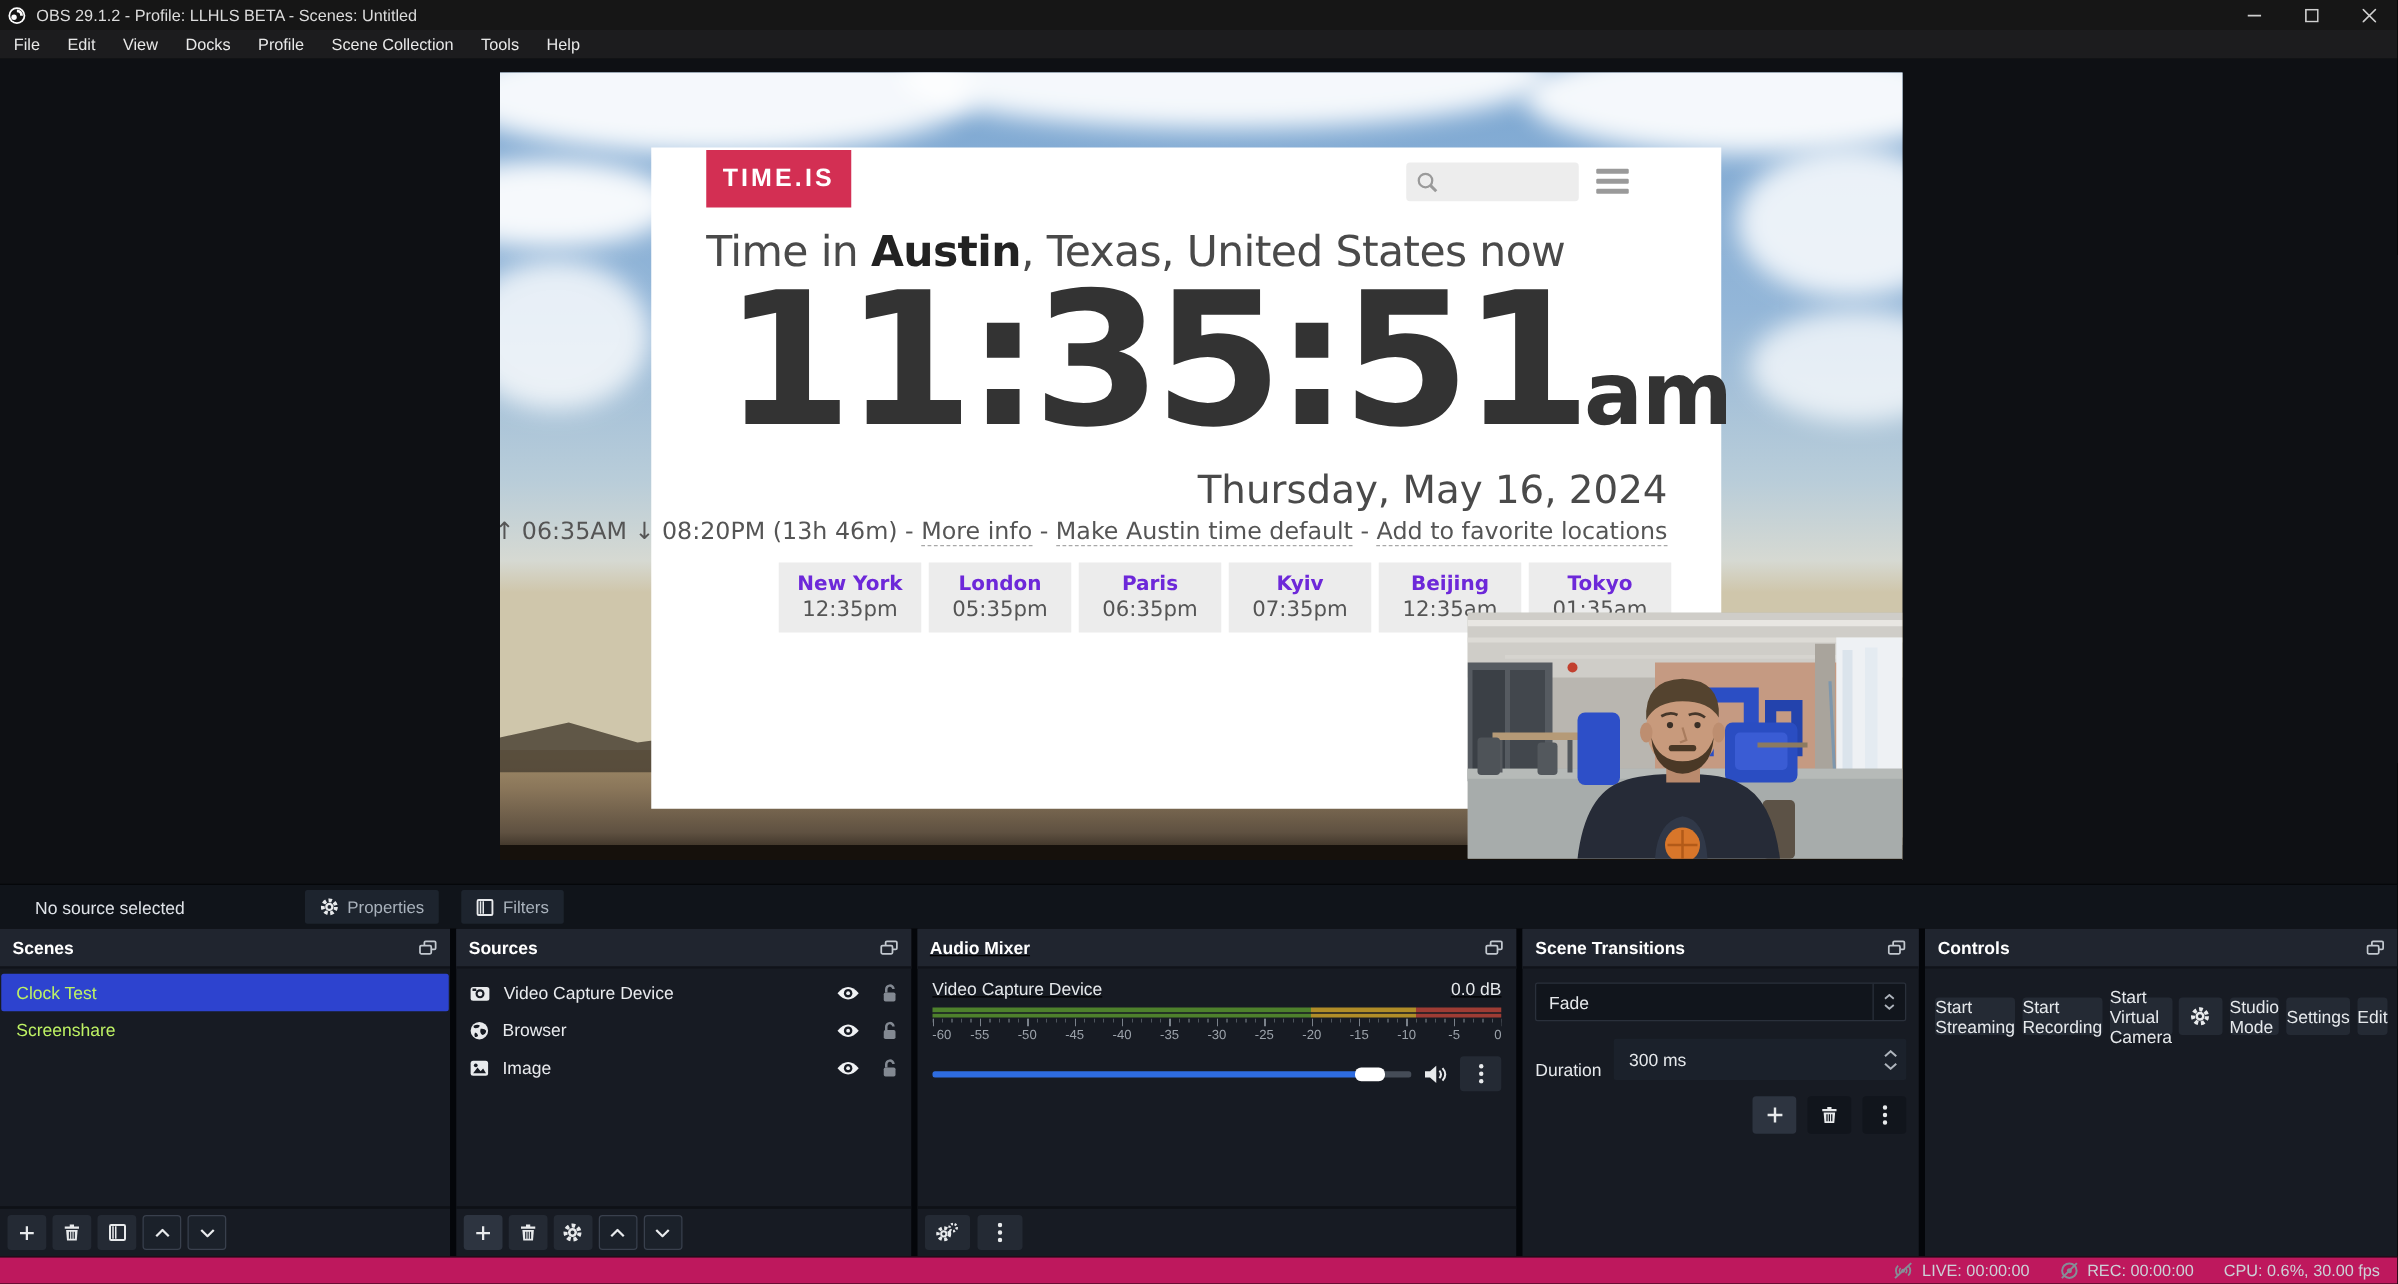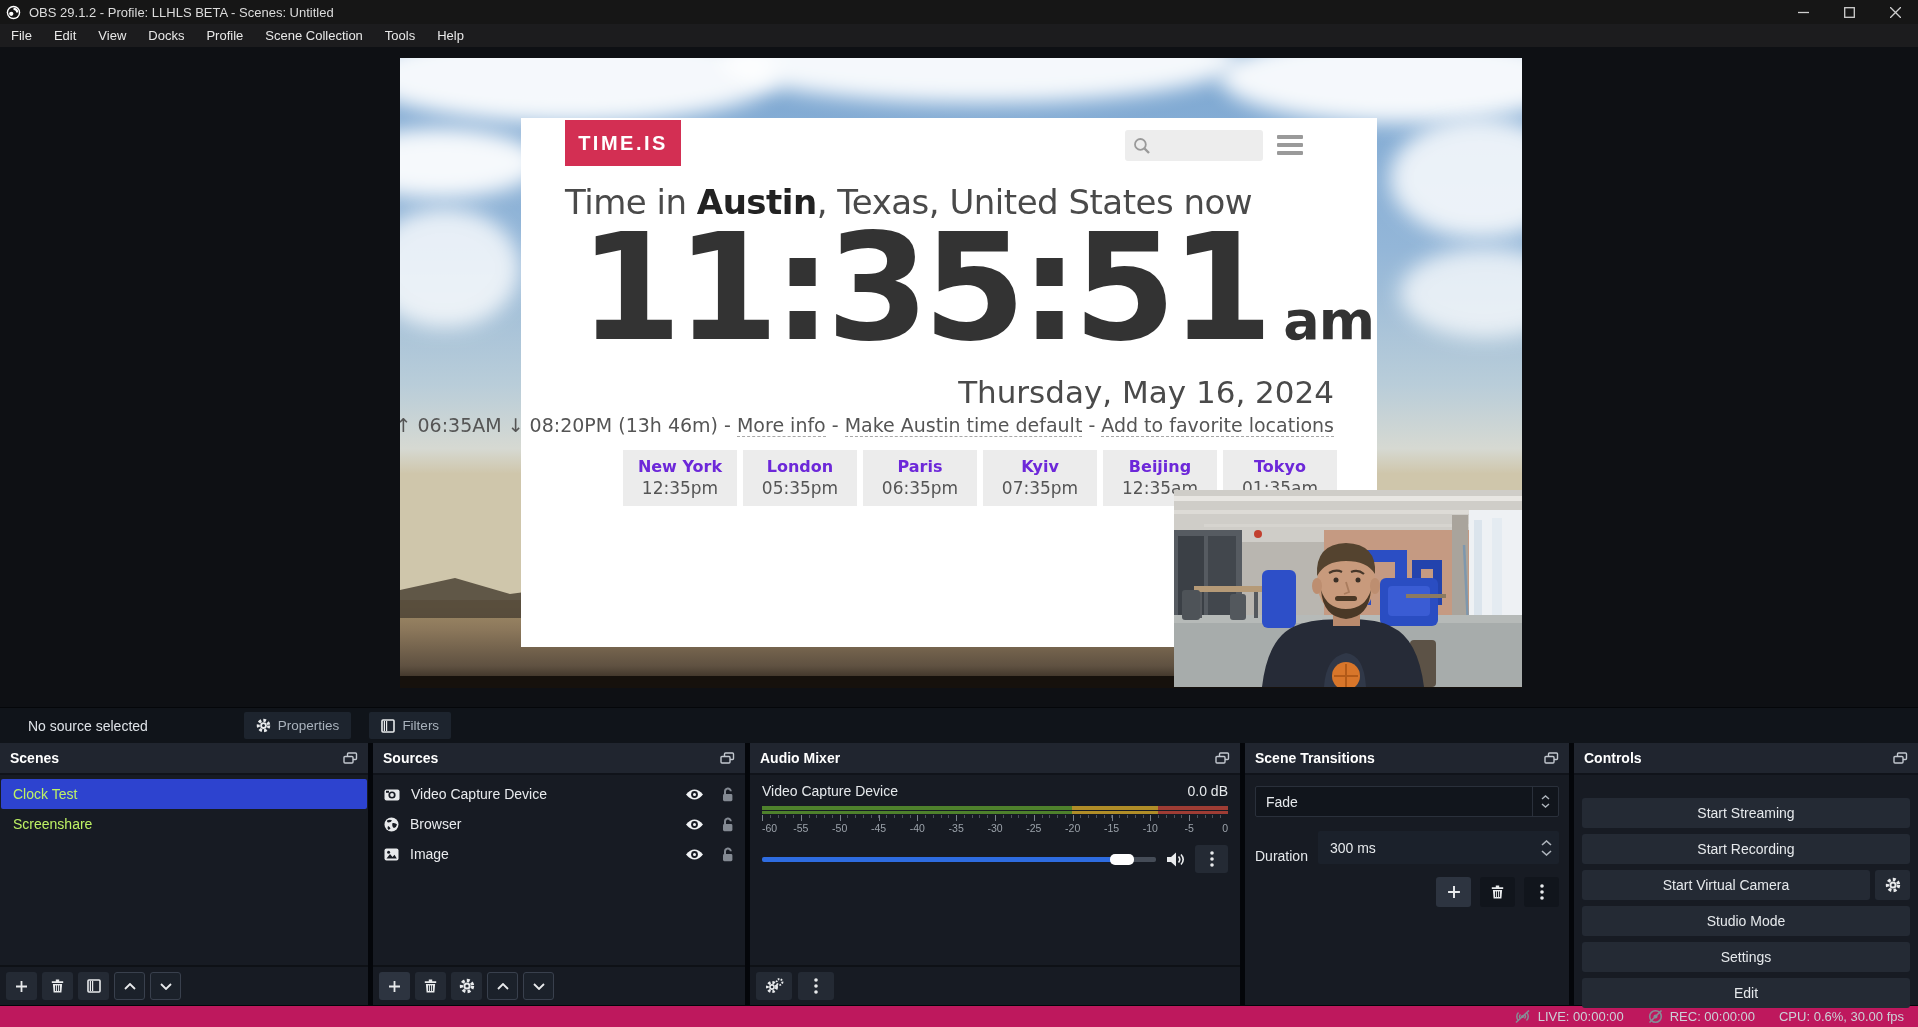--- a/index.html
+++ b/index.html
@@ -26,21 +26,21 @@
 
   
   .browser { position:absolute; left:121px; top:60px; width:856px; height:529px; background:#ffffff; }
   .ti-logo { position:absolute; left:44px; top:2px; width:116px; height:46px; display:flex; align-items:center; justify-content:center; color:#fff; font-size:20px; font-weight:bold; letter-spacing:2.5px; }
   .ti-search { position:absolute; left:604px; top:12px; width:138px; height:31px; background:#ededed; border-radius:3px; display:flex; align-items:center; padding-left:8px; }
   .ti-burger { position:absolute; left:756px; top:17px; width:26px; }
   .ti-burger div { height:4px; background:#9a9a9a; border-radius:1px; margin-bottom:4px; }
   .ti-heading { position:absolute; left:44px; top:64px; font-size:34px; color:#4a4a4a; font-family:"DejaVu Sans", sans-serif; letter-spacing:-0.5px; }
   .ti-heading b { color:#222; font-weight:800; }
   .ti-clock { position:absolute; left:58px; top:96px; font-size:148px; line-height:1; font-weight:bold; color:#333; font-family:"DejaVu Sans", sans-serif; letter-spacing:-6px; }
-  .ti-clock .ampm { font-size:54px; letter-spacing:-1px; margin-left:16px; }
+  .ti-clock .ampm { font-size:70px; letter-spacing:-1px; margin-left:0; }
   .ti-date { position:absolute; right:43px; top:256px; font-size:31px; color:#4a4a4a; font-family:"DejaVu Sans", sans-serif; }
   .ti-sun { position:absolute; right:43px; top:296px; font-size:19px; color:#555; font-family:"DejaVu Sans", sans-serif; white-space:nowrap; }
   .ti-sun .lnk { border-bottom:1px dashed #a8a8a8; }
   .ti-cities { position:absolute; left:102px; top:332px; display:flex; gap:6px; }
   .city-box { width:114px; background:#ececec; text-align:center; padding:7px 0 8px 0; }
   .city-name { font-size:16px; font-weight:bold; color:#6d28d9; font-family:"DejaVu Sans", sans-serif; }
   .city-time { font-size:17px; color:#555; font-family:"DejaVu Sans", sans-serif; margin-top:2px; }
 
   .webcam { position:absolute; right:0; bottom:1px; width:348px; height:197px; }
   .webcam svg { display:block; }
@@ -53,21 +53,21 @@
   
   .docks { height:262px; display:flex; gap:5px; background:#04060a; }
   .panel { background:#171b23; display:flex; flex-direction:column; }
   .panel-header { height:32px; background:#20252f; display:flex; align-items:center; justify-content:space-between; padding:0 10px; font-weight:bold; font-size:14px; color:#fff; border-bottom:2px solid #10131a; flex:none; }
   .panel-toolbar { margin-top:auto; height:40px; border-top:2px solid #0e1116; display:flex; align-items:center; padding:0 6px; gap:5px; flex:none; }
   .icon-btn { width:31px; height:28px; background:#242a34; border-radius:3px; display:flex; align-items:center; justify-content:center; }
   .icon-btn.outlined { background:#1b212a; border:1px solid #39404d; }
   .icon-btn.dark { background:#11151c; }
   .icon-btn.lit { background:#2d3440; }
 
-  .w-scenes { width:368px; } .w-sources { width:372px; } .w-mixer { width:490px; } .w-trans { width:324px; } .w-controls { flex:1;gap:16px; }
+  .w-scenes { width:368px; } .w-sources { width:372px; } .w-mixer { width:490px;text-decoration:underline; } .w-trans { width:324px; } .w-controls { flex:1;gap:16px; }
 
   .scene-list { padding-top:4px; }
   .scene-item { height:30px; line-height:30px; padding-left:12px; font-size:14px; color:#bef264; margin:0 1px; border-radius:2px; }
   .scene-item.selected { background:#2d43cf; }
 
   .source-row { display:flex; align-items:center; height:30px; padding:0 11px; gap:11px; color:#e9ebee; font-size:14px; }
   .source-row .right { margin-left:auto; display:flex; align-items:center; gap:17px; }
   .src-list { padding-top:4px; }
 
   
@@ -97,21 +97,21 @@
   .combo .val { flex:1; display:flex; align-items:center; padding-left:10px; }
   .combo .spin { width:26px; border-left:1px solid #2a303b; display:flex; flex-direction:column; align-items:center; justify-content:center; gap:3px; }
   .dur-row { display:flex; align-items:flex-end; margin-top:14px; gap:10px; }
   .spinbox { flex:1; height:33px; background:#1b212b; border-radius:2px; display:flex; align-items:stretch; }
   .spinbox .val { flex:1; display:flex; align-items:center; padding-left:12px; }
   .spinbox .spin { width:26px; display:flex; flex-direction:column; align-items:center; justify-content:center; gap:4px; }
   .trans-btns { display:flex; justify-content:flex-end; gap:9px; margin-top:13px; }
   .trans-btns .icon-btn { width:35px; height:30px; }
 
   
-  .controls-body { padding:7px 8px; display:flex; flex-direction:column; gap:6px; }
+  .controls-body { padding:7px 8px; display:flex; gap:6px; }
   .ctl-btn { height:30px; background:#242a34; border-radius:3px; color:#e6e9ec; font-size:14px; display:flex; align-items:center; justify-content:center; }
   .vc-row { display:flex; gap:5px; }
   .vc-row .ctl-btn { flex:1; }
   .vc-gear { width:35px; height:30px; background:#242a34; border-radius:3px; display:flex; align-items:center; justify-content:center; }
 
   
   .statusbar { height:22px; background:#be185d; border-top:1px solid #04060a; display:flex; align-items:center; justify-content:flex-end; gap:24px; padding-right:14px; font-size:13px; color:#ccd1d7; }
   .stat-group { display:flex; align-items:center; gap:7px; }
 </style>
 </head>

